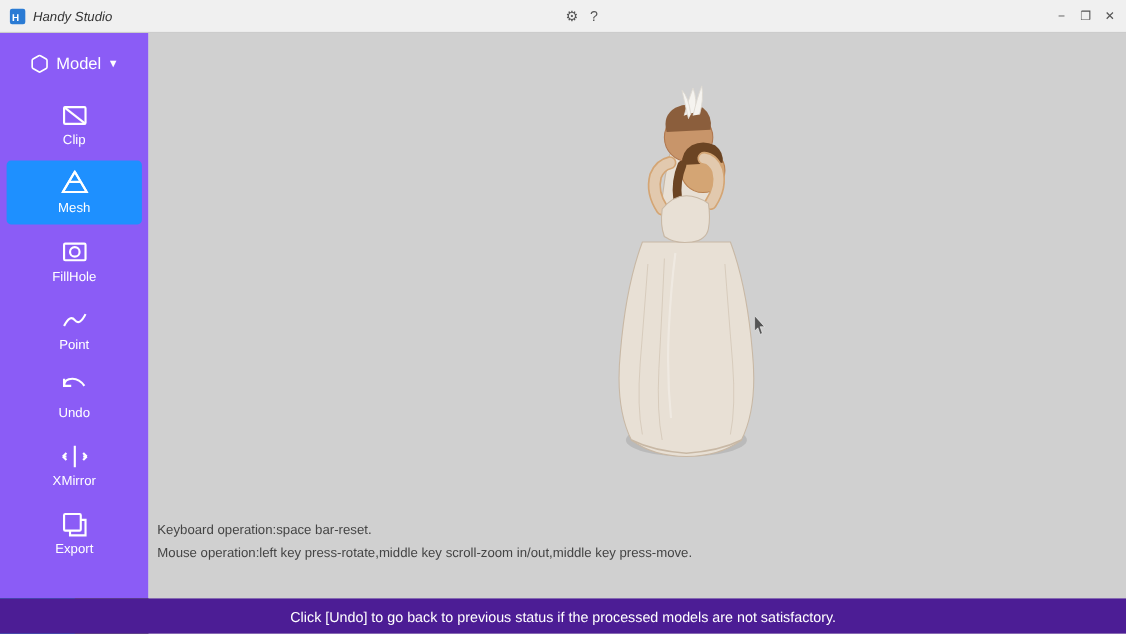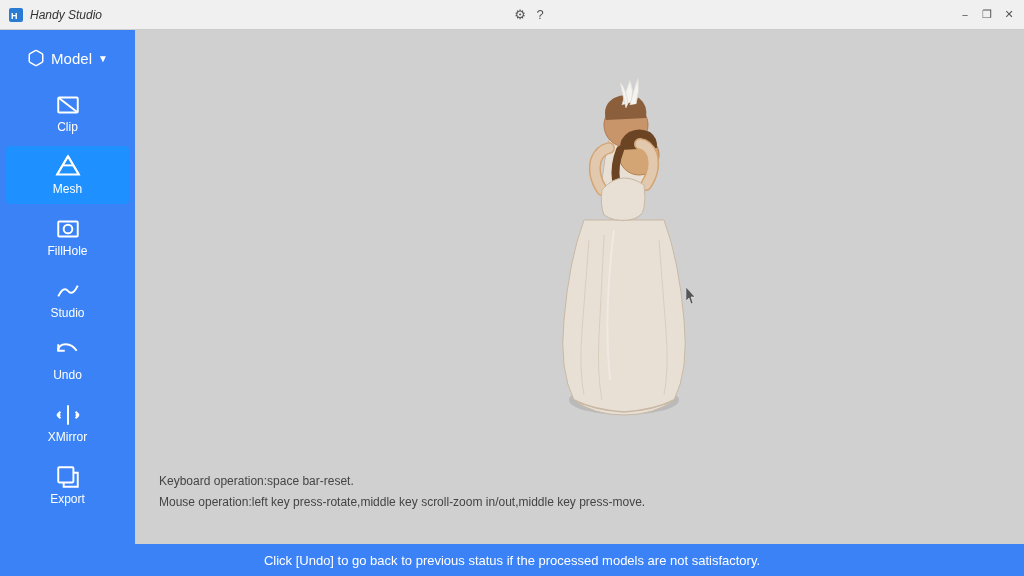--- a/index.html
+++ b/index.html
@@ -68,21 +68,21 @@
     .main-layout {
       display: flex;
       width: 100%;
       height: calc(100% - 30px - 32px);
     }
 
     
     .sidebar {
       width: 135px;
       height: 100%;
-      background: #3b82f6;
+      background: #8b5cf6;
       display: flex;
       flex-direction: column;
       align-items: stretch;
       padding-top: 4px;
     }
 
     .sidebar-model-btn {
       display: flex;
       align-items: center;
       justify-content: center;
@@ -141,41 +141,41 @@
       position: absolute;
       top: 30px;
       left: 50%;
       transform: translateX(-30%);
     }
 
     
     .info-overlay {
       position: absolute;
       bottom: 30px;
-      left: 24px;
+      left: 8px;
       color: #444;
       font-size: 12px;
       line-height: 1.8;
     }
 
     
     .cursor-indicator {
       position: absolute;
       top: 50%;
       left: 62%;
       width: 12px;
       height: 16px;
       pointer-events: none;
     }
 
     
     .status-bar {
       width: 100%;
       height: 32px;
-      background: #3b82f6;
+      background: #4c1d95;
       display: flex;
       align-items: center;
       justify-content: center;
       color: #fff;
       font-size: 13px;
       position: absolute;
       bottom: 0;
     }
 
     
@@ -268,21 +268,21 @@
         <rect x="3" y="5" width="18" height="14" rx="1" stroke="white" stroke-width="1.8" fill="none"></rect>
         <circle cx="12" cy="12" r="4" stroke="white" stroke-width="1.8" fill="none"></circle>
       </svg>
       <span class="sidebar-item-label">FillHole</span>
     </div>
 
     <div class="sidebar-item">
       <svg viewBox="0 0 24 24">
         <path d="M3 17 Q8 7 12 12 Q16 17 21 7" stroke="white" stroke-width="1.8" fill="none"></path>
       </svg>
-      <span class="sidebar-item-label">Studio</span>
+      <span class="sidebar-item-label">Point</span>
     </div>
 
     <div class="sidebar-item">
       <svg viewBox="0 0 24 24">
         <path d="M3 10 Q3 4 10 4 Q16 4 20 10" stroke="white" stroke-width="1.8" fill="none"></path>
         <polyline points="3,4 3,10 9,10" stroke="white" stroke-width="1.8" fill="none"></polyline>
       </svg>
       <span class="sidebar-item-label">Undo</span>
     </div>
 

